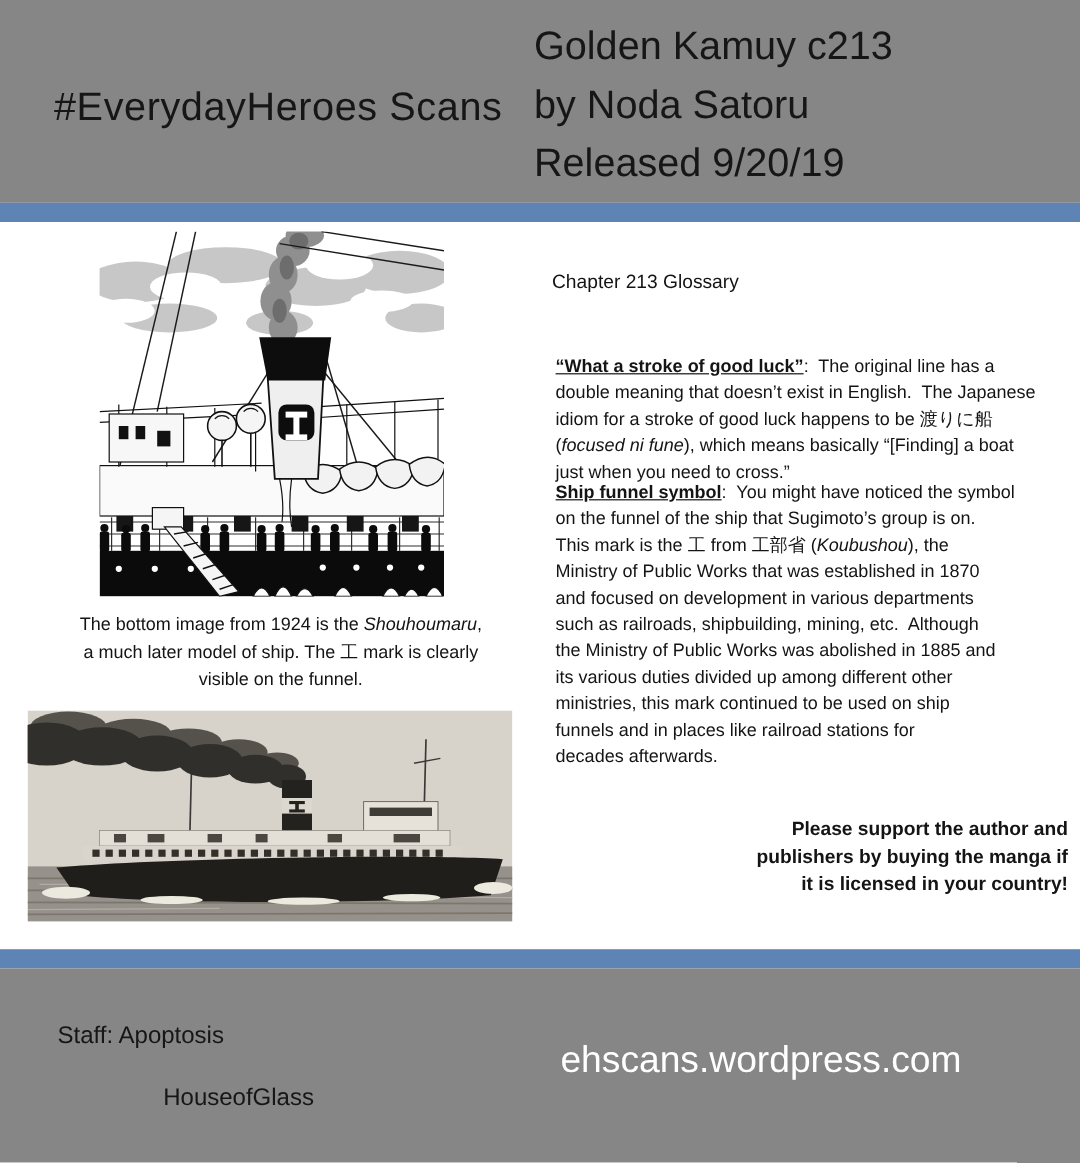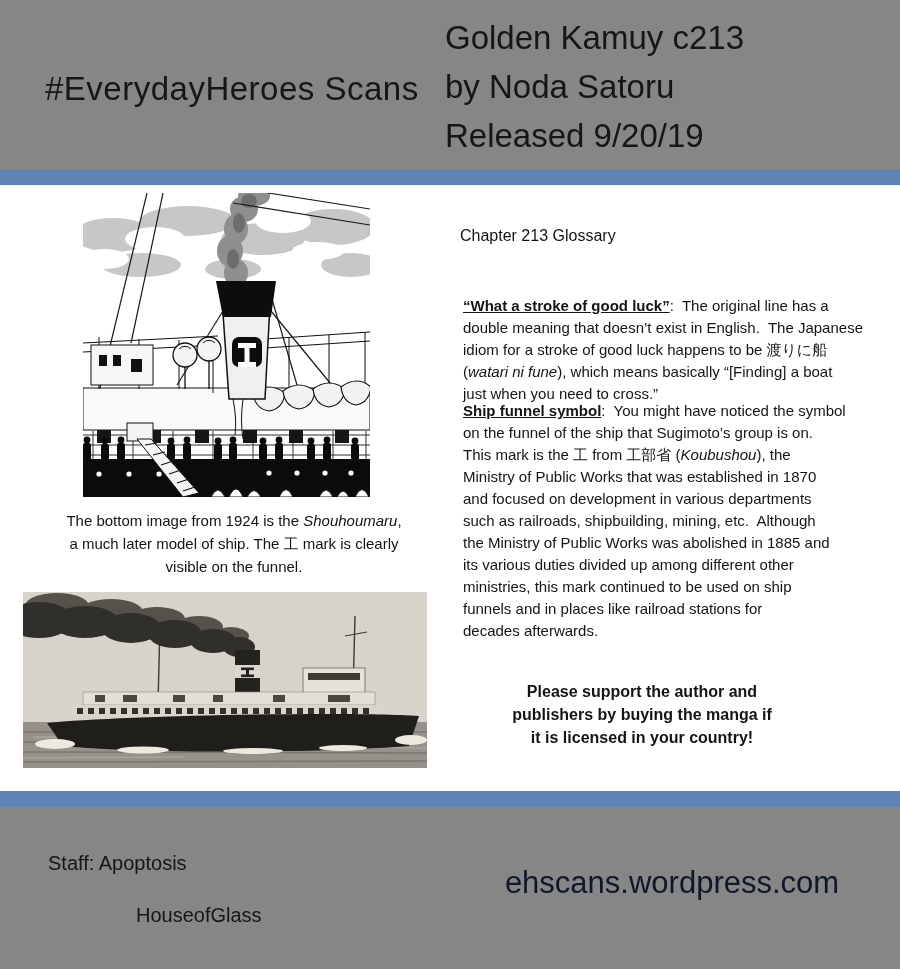--- a/index.html
+++ b/index.html
@@ -39,33 +39,33 @@
     text-align:left; font-size:16px; font-weight:normal;
   }
   .entry {
     position:absolute; left:463px; width:437px; margin:0;
     font-size:15px; line-height:22px; white-space:pre-wrap;
   }
   .entry.first  { top:267px;margin-top:28px; }
   .entry.second { top:400px; }
   .entry .term { font-weight:bold; text-decoration:underline; }
   .support-note {
-    position:absolute; left:442px; top:680px; width:400px; margin:0;
-    text-align:center; font-weight:bold; font-size:16px; line-height:23px;
+    position:absolute; left:490px; top:680px; width:400px; margin:0;
+    text-align:right; font-weight:bold; font-size:16px; line-height:23px;
     white-space:pre-wrap;
   }
 
   .staff-block {
     position:absolute; left:48px; top:30px;
     font-size:20px; line-height:52px; color:#161616;
   }
   .staff-line2 { margin-left:88px; }
   .site-url {
     position:absolute; left:467px; top:58px; width:410px;
-    text-align:center; font-size:31px; color:#0f172a;
+    text-align:left; font-size:31px; color:#ffffff;
   }
 </style>
 </head>
 <body>
 
 <div class="page">
 
   <header class="band header">
     <div class="group-name">#EverydayHeroes Scans</div>
     <div class="release-info">
@@ -379,21 +379,21 @@
         <ellipse cx="320" cy="156" rx="24" ry="3"></ellipse>
       </g>
     </svg>
   </figure>
 
   <h2 class="glossary-heading">Chapter 213 Glossary</h2>
 
   <p class="entry first"><span class="term">“What a stroke of good luck”</span><span><span>:  The original line has a
 double meaning that doesn’t exist in English.  The Japanese
 idiom for a stroke of good luck happens to be 渡りに船
-(</span><span style="font-style: italic;">watari ni fune</span><span>), which means basically “[Finding] a boat
+(</span><span style="font-style: italic;">focused ni fune</span><span>), which means basically “[Finding] a boat
 just when you need to cross.”</span></span></p>
 
   <p class="entry second"><span class="term">Ship funnel symbol</span><span><span>:  You might have noticed the symbol
 on the funnel of the ship that Sugimoto’s group is on.
 This mark is the 工 from 工部省 (</span><span style="font-style: italic;">Koubushou</span><span>), the
 Ministry of Public Works that was established in 1870
 and focused on development in various departments
 such as railroads, shipbuilding, mining, etc.  Although
 the Ministry of Public Works was abolished in 1885 and
 its various duties divided up among different other

